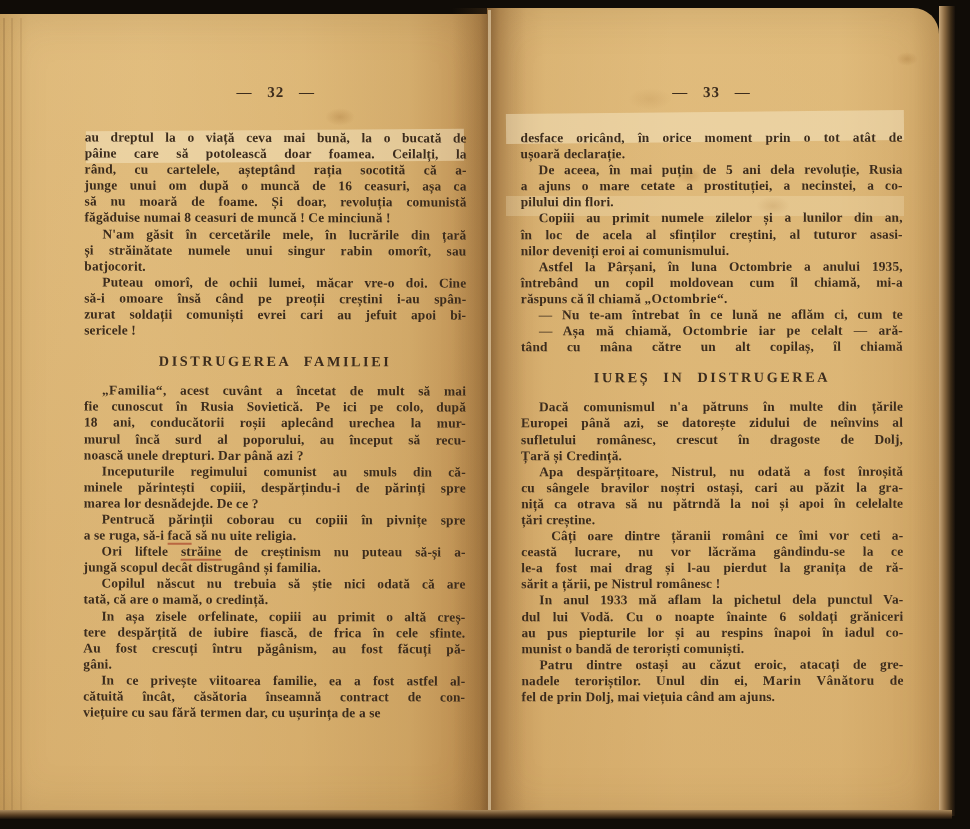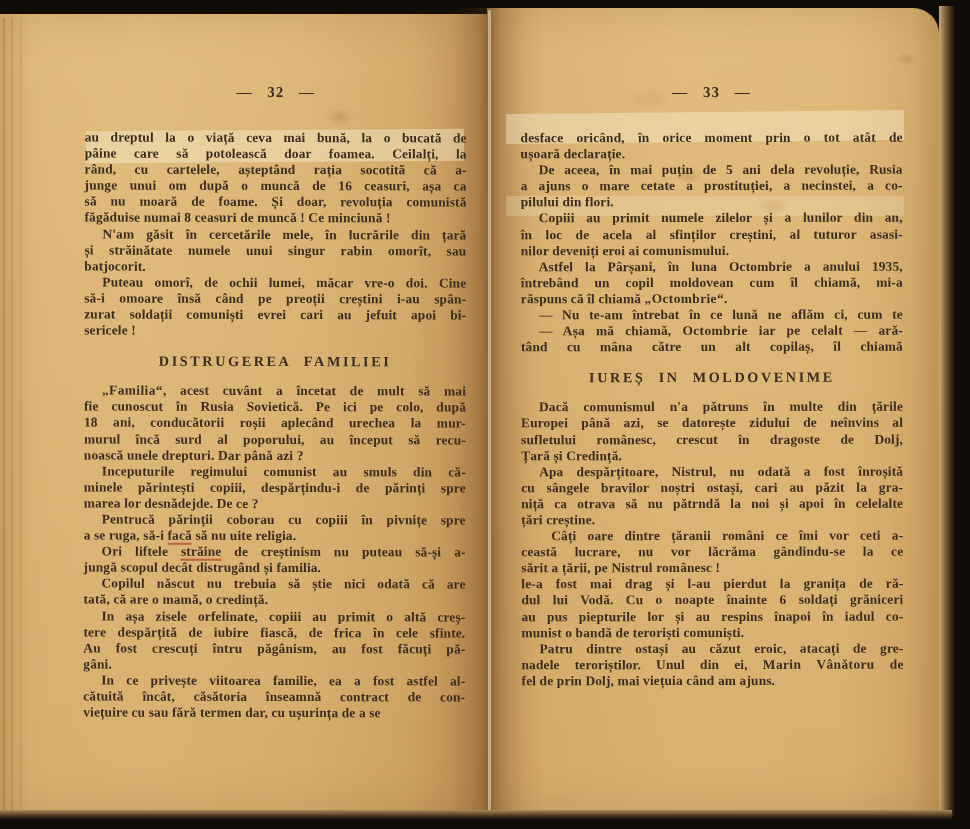--- a/index.html
+++ b/index.html
@@ -177,40 +177,41 @@
           <div class="line">întrebând un copil moldovean cum îl chiamă, mi-a</div>
           <div class="line para-end">răspuns că îl chiamă <b>„Octombrie“.</b></div>
         </div>
         <div class="para">
           <div class="line ind1">— Nu te-am întrebat în ce lună ne aflăm ci, cum te</div>
         </div>
         <div class="para">
           <div class="line ind1">— Așa mă chiamă, <b>Octombrie</b> iar pe celalt — ară-</div>
           <div class="line">tând cu mâna către un alt copilaș, îl chiamă</div>
         </div>
-        <div class="heading">IUREȘ IN MOLDOVENIME</div>
+        <div class="heading">IUREȘ IN DISTRUGEREA</div>
         <div class="para">
           <div class="line ind1">Dacă comunismul n'a pătruns în multe din țările</div>
           <div class="line">Europei până azi, se datorește zidului de neînvins al</div>
           <div class="line">sufletului românesc, crescut în dragoste de Dolj,</div>
           <div class="line para-end">Țară și Credință.</div>
         </div>
         <div class="para">
           <div class="line ind1">Apa despărțitoare, Nistrul, nu odată a fost înroșită</div>
           <div class="line">cu sângele bravilor noștri ostași, cari au păzit la gra-</div>
           <div class="line">niță ca otrava să nu pătrndă la noi și apoi în celelalte</div>
           <div class="line para-end">țări creștine.</div>
         </div>
         <div class="para">
           <div class="line ind2">Câți oare dintre țăranii români ce îmi vor ceti a-</div>
           <div class="line">ceastă lucrare, nu vor lăcrăma gândindu-se la ce</div>
+          <div class="line">le-a fost mai drag și l-au pierdut la granița de ră-</div>
           <div class="line para-end">sărit a țării, pe Nistrul românesc !</div>
-          <div class="line">le-a fost mai drag și l-au pierdut la granița de ră-</div>
-        </div>
-        <div class="para">
+        </div>
+        <div class="para">
+          <div class="line ind1">In anul 1933 mă aflam la pichetul dela punctul Va-</div>
           <div class="line">dul lui Vodă. Cu o noapte înainte 6 soldați grăniceri</div>
           <div class="line">au pus piepturile lor și au respins înapoi în iadul co-</div>
           <div class="line para-end">munist o bandă de teroriști comuniști.</div>
         </div>
         <div class="para">
           <div class="line ind1">Patru dintre ostași au căzut eroic, atacați de gre-</div>
           <div class="line">nadele teroriștilor. Unul din ei, <b>Marin Vânătoru</b> de</div>
           <div class="line para-end">fel de prin Dolj, mai viețuia când am ajuns.</div>
         </div>
       </div>

